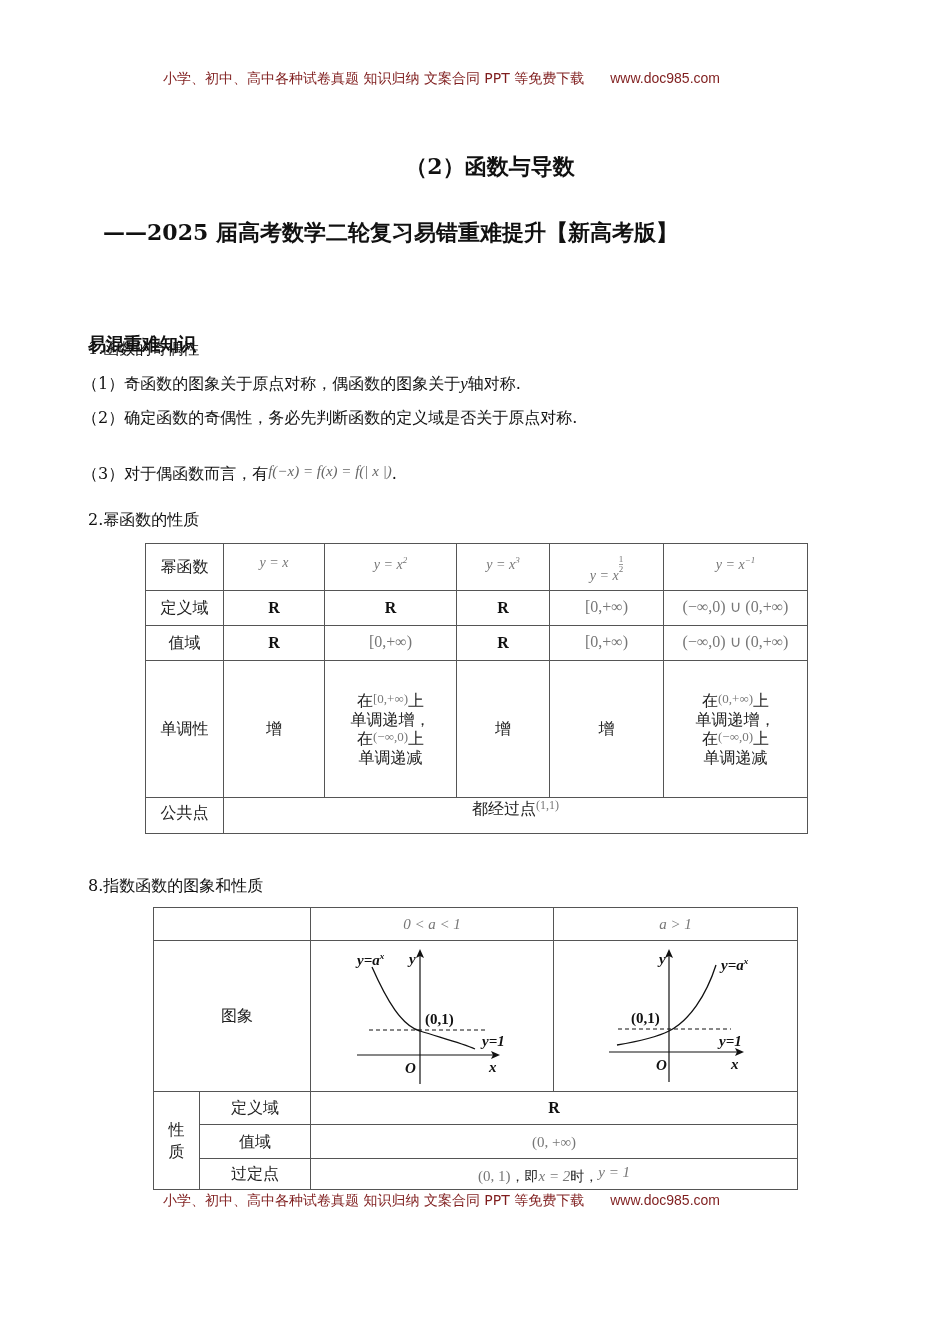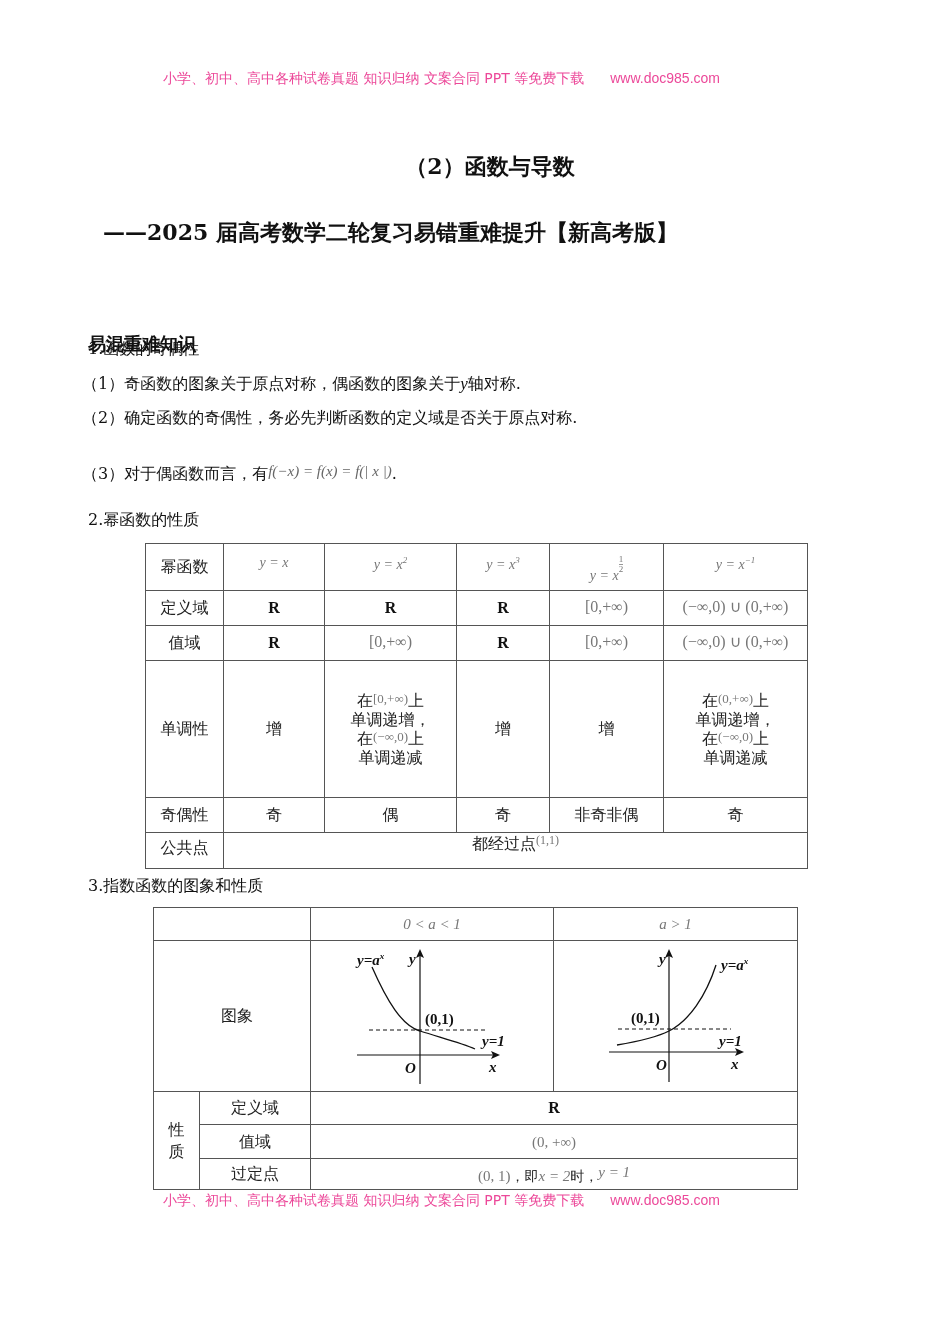--- a/index.html
+++ b/index.html
@@ -4,21 +4,21 @@
 <style>
   html, body { margin: 0; padding: 0; }
   body {
     width: 950px; height: 1344px; position: relative; background: #ffffff;
     font-family: "DejaVu Serif", "Liberation Serif", serif; color: #111;
     overflow: hidden;
   }
   .abs { position: absolute; }
   .watermark {
     font-family: "DejaVu Sans", "Liberation Sans", sans-serif;
-    font-size: 14px; color: #ec4899; white-space: nowrap;
+    font-size: 14px; color: #7f1d1d; white-space: nowrap;
   }
   .watermark .url { margin-left: 26px; font-family: "Liberation Sans", "DejaVu Sans", sans-serif; font-size: 14px; }
   .title1 {
     left: 0; width: 950px; top: 152px; text-align: center;
     font-size: 22px; font-weight: bold; padding-left: 30px; box-sizing: border-box;
   }
   .title2 {
     left: 0; width: 761px; top: 218px; text-align: center;
     font-size: 22px; font-weight: bold; padding-left: 20px; box-sizing: border-box;
   }
@@ -112,38 +112,30 @@
     </td>
     <td class="cn">增</td>
     <td class="cn">增</td>
     <td class="multi">
       <span>在</span><span class="iv">(0,+∞)</span><span>上</span><br>
       <span>单调递增，</span><br>
       <span>在</span><span class="iv">(−∞,0)</span><span>上</span><br>
       <span>单调递减</span>
     </td>
   </tr>
-  <tr style="height:35px;">
-    <td class="lbl">奇偶性</td>
-    <td class="cn">奇</td>
-    <td class="cn">偶</td>
-    <td class="cn">奇</td>
-    <td class="cn">非奇非偶</td>
-    <td class="cn">奇</td>
-  </tr>
   <tr style="height:36px;">
     <td class="lbl" style="vertical-align:top;padding-top:5px;">公共点</td>
     <td class="cn" colspan="5" style="vertical-align:top;padding-top:0;">
       <span>都经过点</span><span class="iv" style="font-size:12px; vertical-align:5px;">(1,1)</span>
     </td>
   </tr>
 </tbody>
   </table>
 
-<div class="abs para" style="top:876px;">3.指数函数的图象和性质</div>
+<div class="abs para" style="top:876px;">8.指数函数的图象和性质</div>
 
 <table class="grid" style="left:153px; top:907px; width:644px;">
   <colgroup>
     <col style="width:46px">
       <col style="width:111px">
       <col style="width:243px">
       <col style="width:244px">
   </colgroup>
   <tbody>
       <tr style="height:33px;">

